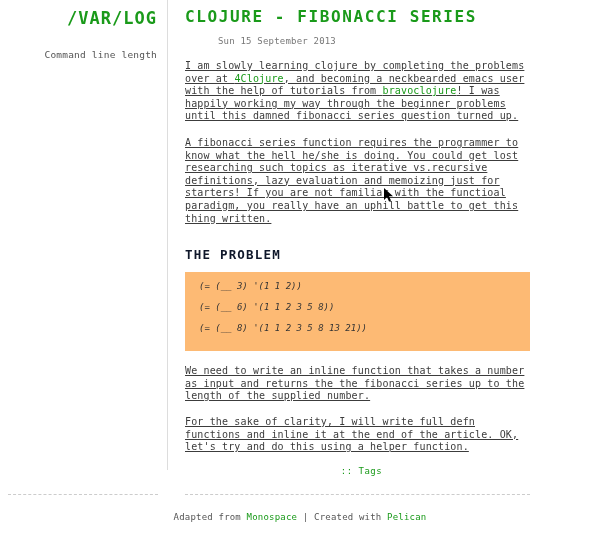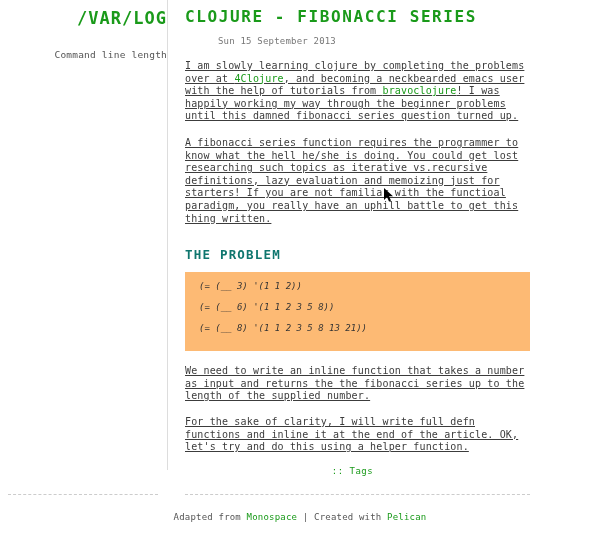--- a/index.html
+++ b/index.html
@@ -27,20 +27,21 @@
   .sidebar {
     position: absolute;
     left: 0;
     top: 0;
     width: 168px;
     height: 470px;
     box-sizing: border-box;
     border-right: 1px solid #dddddd;
     padding-top: 8px;
     text-align: right;
+    padding-right: 10px;
   }
   .site-title {
     font-size: 17px;
     font-weight: bold;
     letter-spacing: 1px;
     color: #1a9a1a;
     margin: 0;
     padding: 0 0 0 0;
     line-height: 20px;
   }
@@ -87,21 +88,21 @@
     text-decoration: underline;
   }
   p.body.tight { margin-top: 13px; }
   a.link {
     color: #1a9a1a;
     text-decoration: none;
   }
   h2.section {
     font-size: 12.5px;
     font-weight: bold;
-    color: #0f766e;
+    color: #0f172a;
     letter-spacing: 1.2px;
     margin: 22px 0 0 0;
   }
   .codeblock {
     background: #fdba74;
     margin-top: 10px;
     padding: 4px 14px 12px 14px;
     font-size: 9px;
     line-height: 21px;
     color: #333333;
@@ -115,21 +116,21 @@
     left: 384px;
     top: 188px;
     width: 10px;
     height: 14px;
     pointer-events: none;
   }
 
   
   .tags-row {
     position: absolute;
-    left: 180px;
+    left: 189px;
     top: 466px;
     width: 345px;
     text-align: center;
     font-size: 9px;
   }
   .tags-row a {
     color: #1a9a1a;
     text-decoration: none;
     letter-spacing: 0.5px;
   }

